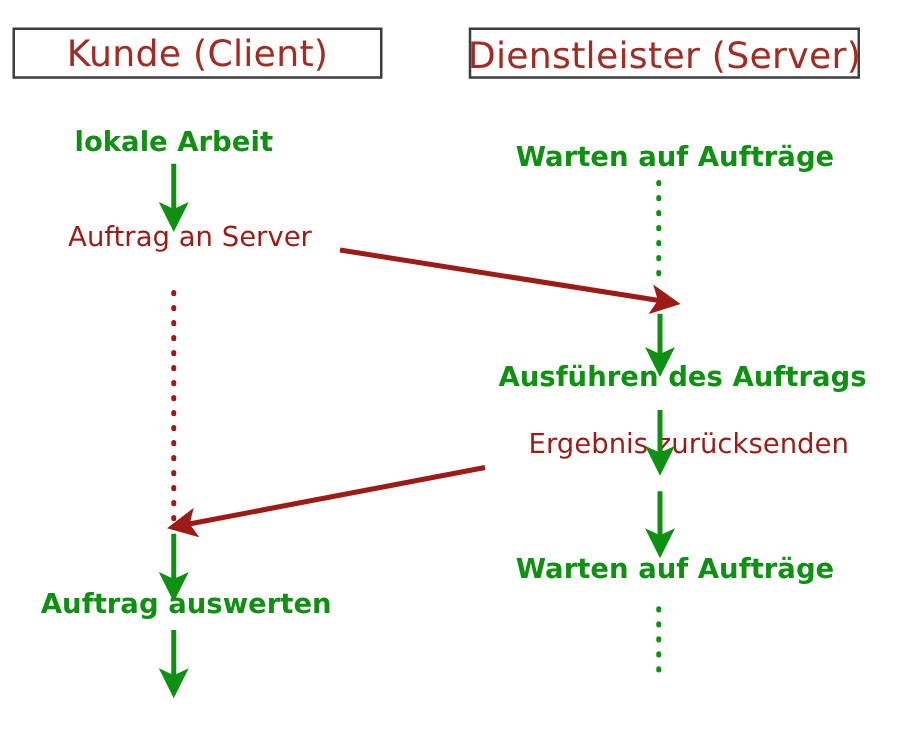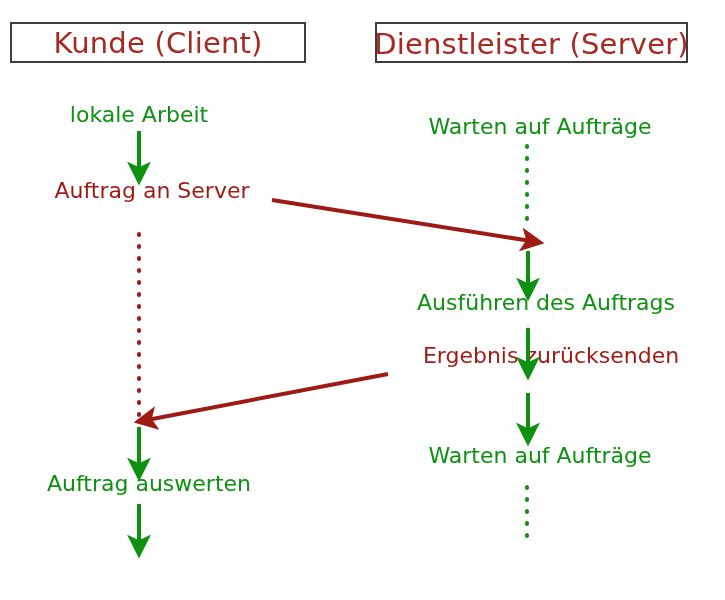--- a/index.html
+++ b/index.html
@@ -31,21 +31,21 @@
   #lane-header-client { left: 10px;  top: 22px; width: 296px; height: 41px; }
   #lane-header-server { left: 375px; top: 22px; width: 313px; height: 41px; align-items: flex-end; }
 
   .node-label {
     position: absolute;
     white-space: nowrap;
     font-size: 22px;
     transform: translateX(-50%);
     text-align: center;
   }
-  .green-text { color: #0E9111; }
+  .green-text { color: #0E9111; font-weight: bold; }
   .red-text   { color: #9E1B15; }
 
   .svg-layer {
     position: absolute;
     left: 0;
     top: 0;
     width: 725px;
     height: 600px;
     pointer-events: none;
   }

